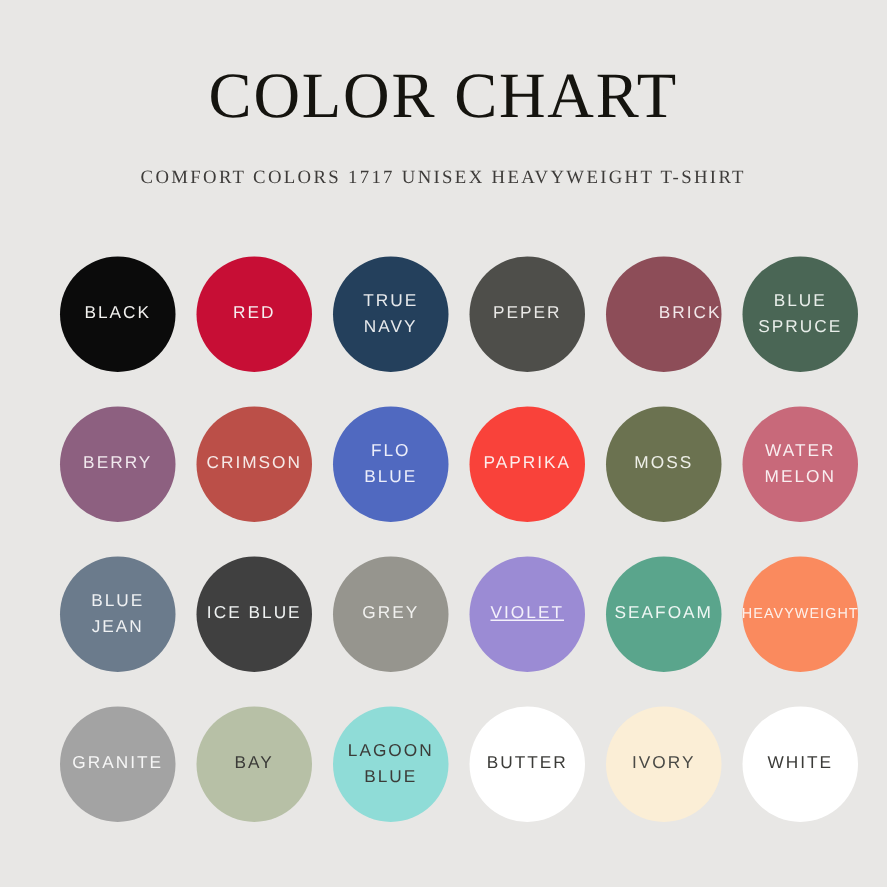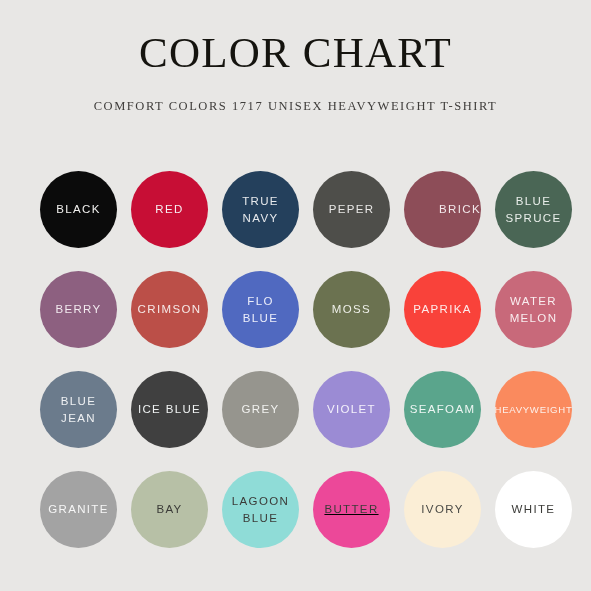--- a/index.html
+++ b/index.html
@@ -17,21 +17,21 @@
   #page {
     position: relative;
     width: 591px;
     height: 591px;
     background: #e8e7e5;
     box-sizing: border-box;
   }
 
   
   .header {
-    padding-top: 31px;
+    padding-top: 43px;
     text-align: center;
   }
   .chart-title {
     font-family: "Liberation Serif", serif;
     font-size: 43px;
     line-height: 1;
     font-weight: 400;
     color: #15140f;
     letter-spacing: 1.2px;
     margin: 0;
@@ -126,64 +126,64 @@
         <div class="swatch" style="background: rgb(141, 96, 128);">
           <span class="swatch-label" style="color: rgb(241, 233, 238);">BERRY</span>
         </div>
         <div class="swatch" style="background: rgb(187, 79, 72);">
           <span class="swatch-label" style="color: rgb(246, 233, 231);">CRIMSON</span>
         </div>
         <div class="swatch" style="background: rgb(80, 105, 192);">
           <span class="swatch-label" style="color: rgb(236, 238, 250);">FLO
 BLUE</span>
         </div>
+        <div class="swatch" style="background: rgb(249, 66, 58);">
+          <span class="swatch-label" style="color: rgb(253, 236, 235);">PAPRIKA</span>
+        </div>
         <div class="swatch" style="background: rgb(107, 114, 80);">
           <span class="swatch-label" style="color: rgb(238, 239, 232);">MOSS</span>
-        </div>
-        <div class="swatch" style="background: rgb(249, 66, 58);">
-          <span class="swatch-label" style="color: rgb(253, 236, 235);">PAPRIKA</span>
         </div>
         <div class="swatch" style="background: rgb(200, 105, 122);">
           <span class="swatch-label" style="color: rgb(249, 238, 240);">WATER
 MELON</span>
         </div>
       </div>
       <div class="grid-row">
         <div class="swatch" style="background: rgb(107, 123, 140);">
           <span class="swatch-label" style="color: rgb(239, 241, 243);">BLUE
 JEAN</span>
         </div>
         <div class="swatch" style="background: #404040;">
           <span class="swatch-label" style="color: rgb(239, 242, 242);">ICE BLUE</span>
         </div>
         <div class="swatch" style="background: rgb(150, 149, 142);">
           <span class="swatch-label" style="color: rgb(241, 241, 239);">GREY</span>
         </div>
         <div class="swatch" style="background: rgb(155, 139, 212);">
-          <span class="swatch-label" style="color: rgb(244, 241, 251);">VIOLET</span>
+          <span class="swatch-label" style="color: rgb(244, 241, 251); text-decoration: underline;">VIOLET</span>
         </div>
         <div class="swatch" style="background: rgb(90, 165, 140);">
           <span class="swatch-label" style="color: rgb(238, 246, 243);">SEAFOAM</span>
         </div>
         <div class="swatch" style="background: rgb(250, 138, 94);">
           <span class="swatch-label small" style="color: rgb(253, 240, 234);">HEAVYWEIGHT</span>
         </div>
       </div>
       <div class="grid-row">
         <div class="swatch" style="background: rgb(163, 163, 163);">
           <span class="swatch-label" style="color: rgb(246, 246, 246);">GRANITE</span>
         </div>
         <div class="swatch" style="background: rgb(183, 192, 166);">
           <span class="swatch-label" style="color: rgb(59, 59, 56);">BAY</span>
         </div>
         <div class="swatch" style="background: rgb(143, 220, 215);">
           <span class="swatch-label" style="color: rgb(59, 59, 56);">LAGOON
 BLUE</span>
         </div>
-        <div class="swatch" style="background: #ec4899; text-decoration: underline;">
+        <div class="swatch" style="background: #ffffff;">
           <span class="swatch-label" style="color: rgb(59, 59, 56);">BUTTER</span>
         </div>
         <div class="swatch" style="background: rgb(251, 238, 214);">
           <span class="swatch-label" style="color: rgb(74, 74, 70);">IVORY</span>
         </div>
         <div class="swatch" style="background: rgb(255, 255, 255);">
           <span class="swatch-label" style="color: rgb(59, 59, 56);">WHITE</span>
         </div>
       </div>
     </div>

